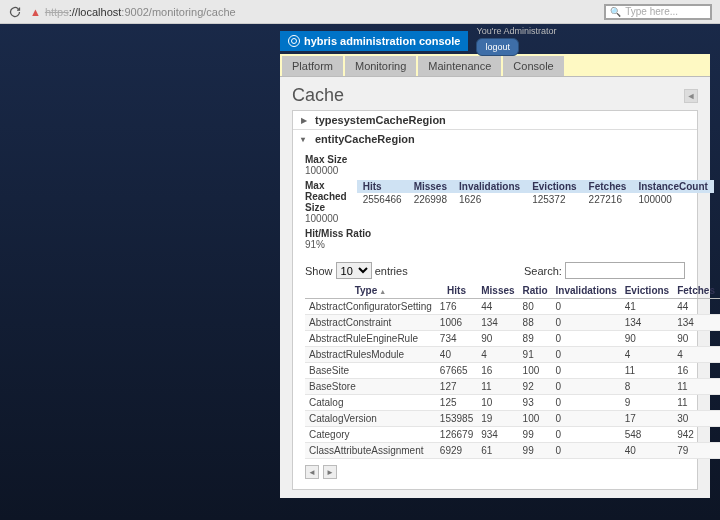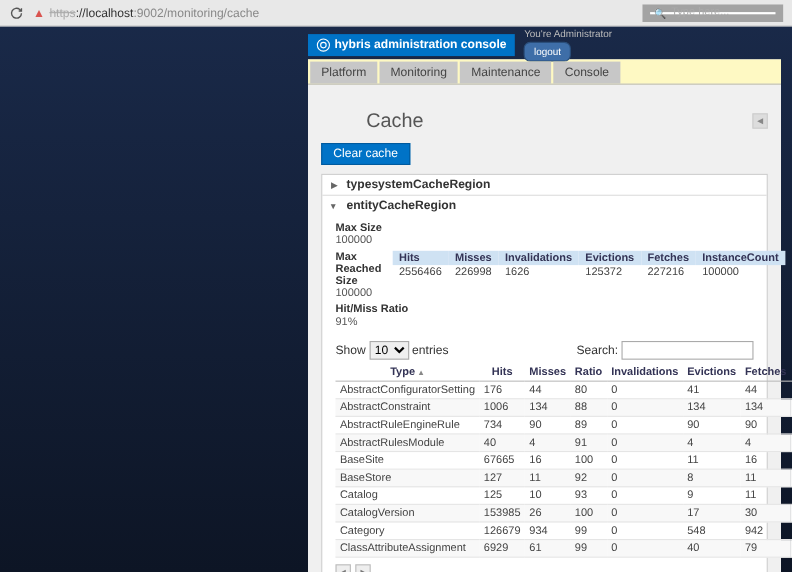--- a/index.html
+++ b/index.html
@@ -5,34 +5,34 @@
   * { box-sizing: border-box; margin: 0; padding: 0; font-family: Arial, Helvetica, sans-serif; }
   html, body { width: 720px; height: 520px; overflow: hidden; }
   body { background: linear-gradient(to bottom, #1a2a4a 0%, #0d1525 100%); }
   .browser-bar { height: 24px; background: #e8e8e8; display: flex; align-items: center; padding: 0 8px; font-size: 11px; color: #333; border-bottom: 1px solid #ccc; }
   .refresh-icon { width: 14px; height: 14px; margin-right: 8px; display:flex; align-items:center; justify-content:center; }
   .warn-icon { color: #d9534f; font-weight: bold; margin-right: 4px; }
   .url-bar { flex: 1; color: #666; }
   .url-bar .strike { text-decoration: line-through; color: #aaa; }
   .url-bar .host { color: #333; }
   .url-bar .path { color: #888; }
-  .search-box { width: 128px; height: 16px; border: 7px solid #a3a3a3; background: #fff; font-size: 10px; padding: 0 4px; color: #aaa; display:flex; align-items:center; gap:4px;}
+  .search-box { width: 108px; height: 16px; border: 2px solid #a3a3a3; background: #fff; font-size: 10px; padding: 0 4px; color: #aaa; display:flex; align-items:center; gap:4px;}
   .search-box::before { content:"🔍"; font-size:9px; }
   .viewport { position: relative; width: 720px; height: 496px; }
   .console-wrap { position: absolute; left: 280px; top: 4px; width: 430px; }
   .top-strip { display: flex; align-items: center; height: 26px; }
   .brand { background: #0073c7; color: #fff; font-size: 11px; font-weight: bold; padding: 4px 8px; display: flex; align-items: center; gap: 4px; }
   .brand-icon { width: 12px; height: 12px; border: 1.5px solid #fff; border-radius: 50%; display: inline-block; position: relative; }
   .brand-icon::after { content:""; position:absolute; inset:2px; border:1px solid #fff; border-radius:50%; }
   .user-area { margin-left: 8px; font-size: 9px; color: #bbb; }
   .logout-btn { display:inline-block; margin-top:2px; background: #3e6ea8; color: #fff; font-size: 9px; padding: 3px 8px; border-radius: 6px; border: 1px solid #2a4e7a; cursor:pointer; }
   .main-panel { background: #f0f0f0; width: 430px; }
   .tab-row { display: flex; gap: 2px; padding: 2px 2px 0 2px; background: #fef9c3; border-bottom: 1px solid #bbb; }
   .tab { font-size: 11px; color: #444; padding: 4px 10px; background: #c7c7c7; cursor:pointer; }
-  .page-title-row { display:flex; align-items:center; justify-content:space-between; padding: 22px 12px 4px 12px; margin-left: 41px; }
+  .page-title-row { display:flex; align-items:center; justify-content:space-between; padding: 8px 12px 4px 12px; }
   .page-title { font-size: 18px; color: #555; font-weight: normal; }
   .collapse-icon { width:14px; height:14px; background:#ddd; border:1px solid #ccc; display:flex; align-items:center; justify-content:center; font-size:9px; color:#888; }
   .content { padding: 0 12px 8px 12px; }
   .clear-btn { background: #0073c7; color: #fff; font-size: 11px; padding: 3px 10px; border: 1px solid #005a9e; cursor:pointer; display:inline-block; margin: 6px 0 8px 0; }
   .region-box { border: 1px solid #ccc; background: #fff; font-size: 11px; color:#333; }
   .accordion-row { display:flex; align-items:center; gap:6px; padding: 3px 8px; border-bottom: 1px solid #ddd; cursor:pointer;}
   .accordion-row.open { font-weight:bold; border-bottom:none; }
   .caret { font-size: 8px; color:#666; width:8px; }
   .region-body { padding: 6px 12px 10px 12px; }
   .stat-block { margin-bottom: 4px; }
@@ -92,21 +92,20 @@
         <div class="tab">Maintenance</div>
         <div class="tab">Console</div>
       </div>
 
       <div class="page-title-row">
         <h1 class="page-title">Cache</h1>
         <span class="collapse-icon">◄</span>
       </div>
 
       <div class="content">
-        <span class="clear-btn">Clear cache</span>
 
         <div class="region-box">
           <div class="accordion-row">
             <span class="caret">▶</span>
             <span style="font-weight:bold;">typesystemCacheRegion</span>
           </div>
           <div class="accordion-row open">
             <span class="caret">▾</span>
             <span>entityCacheRegion</span>
           </div>
@@ -240,21 +239,21 @@
                     <td>10</td>
                     <td>93</td>
                     <td>0</td>
                     <td>9</td>
                     <td>11</td>
                     <td>1</td>
                   </tr>
                   <tr>
                     <td>CatalogVersion</td>
                     <td>153985</td>
-                    <td>26</td>
+                    <td>19</td>
                     <td>100</td>
                     <td>0</td>
                     <td>17</td>
                     <td>30</td>
                     <td>9</td>
                   </tr>
                   <tr>
                     <td>Category</td>
                     <td>126679</td>
                     <td>934</td>

